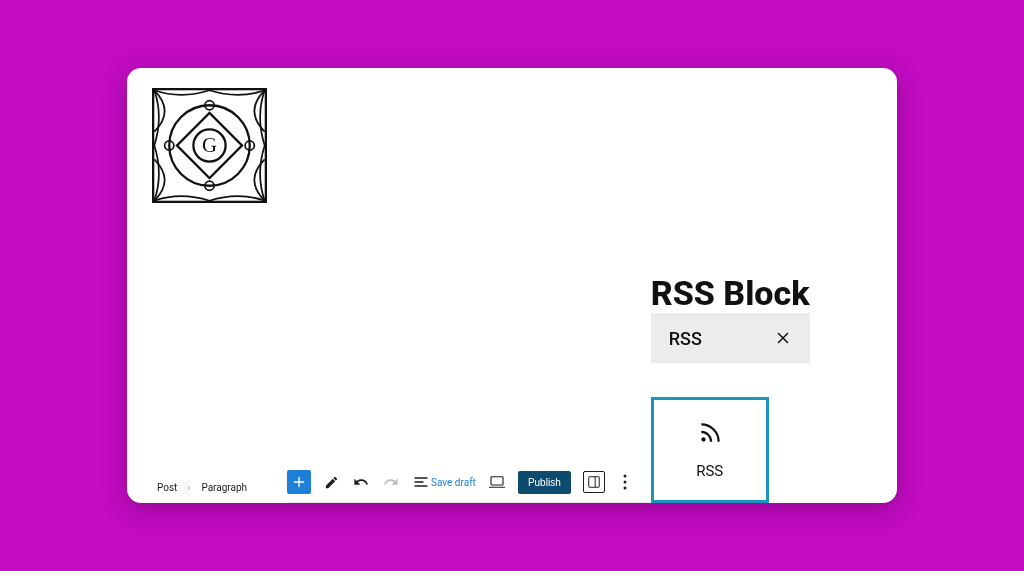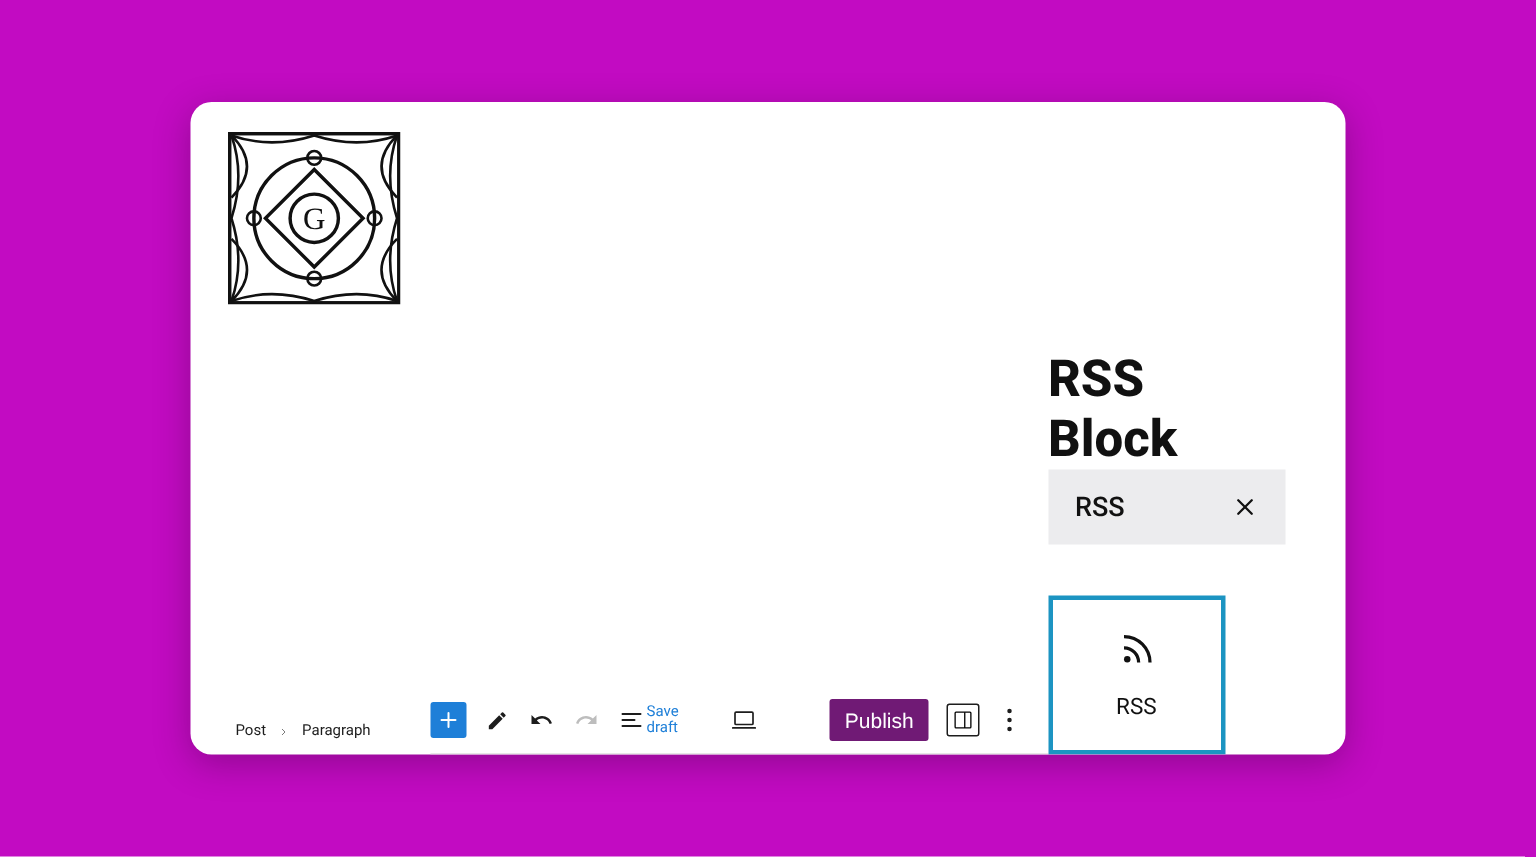--- a/index.html
+++ b/index.html
@@ -88,28 +88,27 @@
     .save-draft {
       color: #1e7fd8;
       font-size: 10px;
       cursor: pointer;
     }
     .laptop-icon {
       color: #1d1d1d;
       cursor: pointer;
     }
     .publish-btn {
-      background: #701a75;
+      background: #0c4a6e;
       color: #fff;
-      font-size: 14px;
+      font-size: 10px;
       padding: 6px 10px;
       border: none;
       cursor: pointer;
       border-radius: 2px;
-      margin-left: 36px;
     }
     .panel-toggle {
       border: 1px solid #1d1d1d;
       width: 22px;
       height: 22px;
       display: flex;
       align-items: center;
       justify-content: center;
       cursor: pointer;
       border-radius: 2px;

